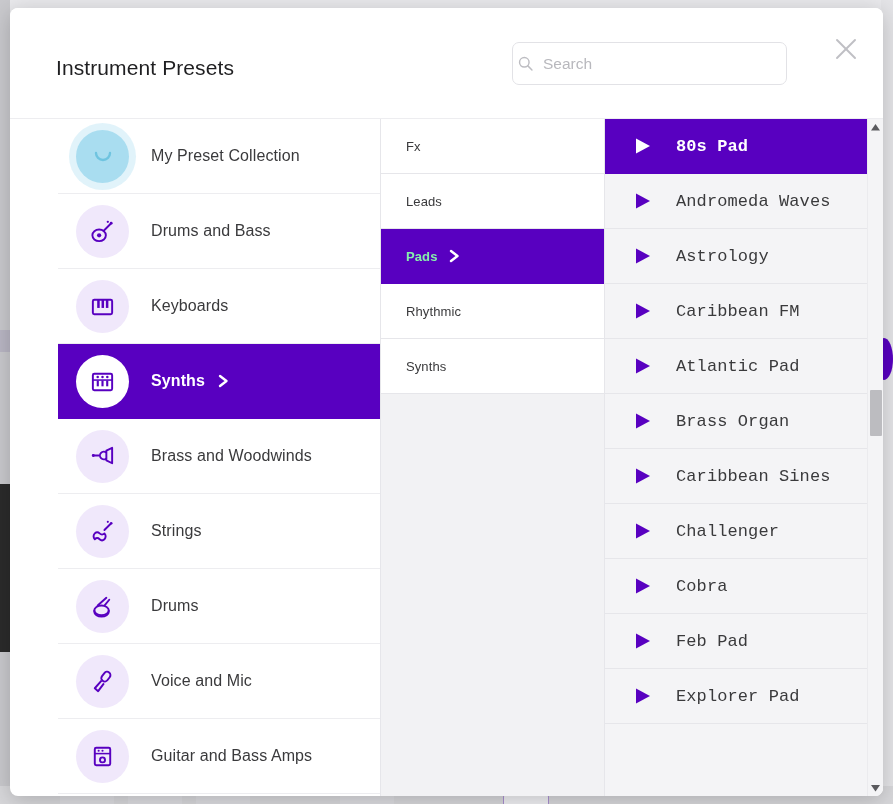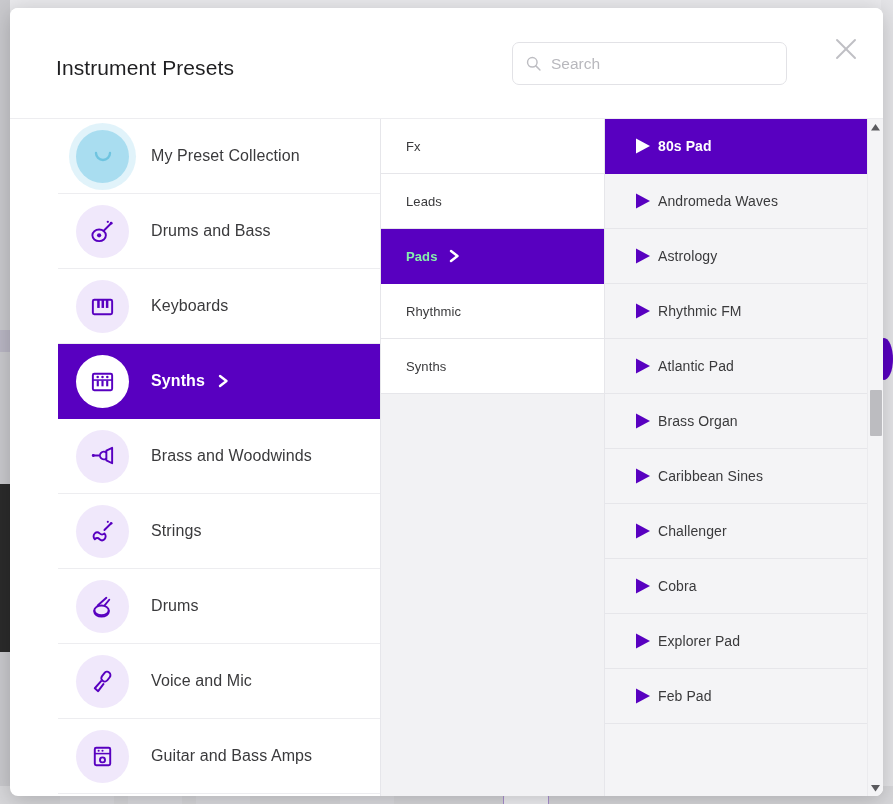--- a/index.html
+++ b/index.html
@@ -106,21 +106,21 @@
   #search-wrap {
     position: absolute;
     left: 502px;
     top: 34px;
     width: 275px;
     height: 43px;
     border: 1px solid #e2e2e6;
     border-radius: 7px;
     display: flex;
     align-items: center;
-    padding: 0 12px;
+    padding: 0 4px;
     background: #fff;
   }
   #search-icon { width: 17px; height: 17px; flex: 0 0 17px; margin-right: 9px; }
   #search-input {
     border: none;
     outline: none;
     font-family: "Liberation Sans", sans-serif;
     font-size: 15.5px;
     color: #3a3a3c;
     width: 100%;
@@ -220,24 +220,25 @@
     display: flex;
     align-items: center;
     padding-left: 29px;
     border-bottom: 1px solid #e6e6ea;
     background: #f4f4f6;
     cursor: pointer;
   }
   .preset-row.active { background: #5800c0; border-bottom-color: #5800c0; }
   .preset-play { width: 18px; height: 18px; flex: 0 0 18px; }
   .preset-label {
-    margin-left: 6px;
-    font-size: 14px;
+    margin-left: 24px;
+    font-size: 17px;
     color: #3a3a3c;
     letter-spacing: .1px;
+    font-family: Liberation Mono, monospace;
   }
   .preset-row.active .preset-label { color: #fff; font-weight: bold; }
 
   
   #preset-scrollbar {
     position: absolute;
     right: 0; top: 0;
     width: 16px; height: 100%;
     background: #f4f4f6;
     border-left: 1px solid #ebebee;
@@ -454,21 +455,21 @@
           <div class="preset-row">
             <svg class="preset-play" viewBox="0 0 18 18">
               <polygon points="2,1.5 16,9 2,16.5" fill="#5800c0"></polygon>
             </svg>
             <span class="preset-label">Astrology</span>
           </div>
           <div class="preset-row">
             <svg class="preset-play" viewBox="0 0 18 18">
               <polygon points="2,1.5 16,9 2,16.5" fill="#5800c0"></polygon>
             </svg>
-            <span class="preset-label">Rhythmic FM</span>
+            <span class="preset-label">Caribbean FM</span>
           </div>
           <div class="preset-row">
             <svg class="preset-play" viewBox="0 0 18 18">
               <polygon points="2,1.5 16,9 2,16.5" fill="#5800c0"></polygon>
             </svg>
             <span class="preset-label">Atlantic Pad</span>
           </div>
           <div class="preset-row">
             <svg class="preset-play" viewBox="0 0 18 18">
               <polygon points="2,1.5 16,9 2,16.5" fill="#5800c0"></polygon>
@@ -490,27 +491,27 @@
           <div class="preset-row">
             <svg class="preset-play" viewBox="0 0 18 18">
               <polygon points="2,1.5 16,9 2,16.5" fill="#5800c0"></polygon>
             </svg>
             <span class="preset-label">Cobra</span>
           </div>
           <div class="preset-row">
             <svg class="preset-play" viewBox="0 0 18 18">
               <polygon points="2,1.5 16,9 2,16.5" fill="#5800c0"></polygon>
             </svg>
+            <span class="preset-label">Feb Pad</span>
+          </div>
+          <div class="preset-row">
+            <svg class="preset-play" viewBox="0 0 18 18">
+              <polygon points="2,1.5 16,9 2,16.5" fill="#5800c0"></polygon>
+            </svg>
             <span class="preset-label">Explorer Pad</span>
-          </div>
-          <div class="preset-row">
-            <svg class="preset-play" viewBox="0 0 18 18">
-              <polygon points="2,1.5 16,9 2,16.5" fill="#5800c0"></polygon>
-            </svg>
-            <span class="preset-label">Feb Pad</span>
           </div>
         </div>
 
       <div id="preset-scrollbar">
         <div class="sb-arrow">
           <svg width="9" height="7" viewBox="0 0 9 7">
             <polygon points="4.5,0 9,6.5 0,6.5" fill="#5a5a5e"></polygon>
           </svg>
         </div>
         <div id="sb-track">

